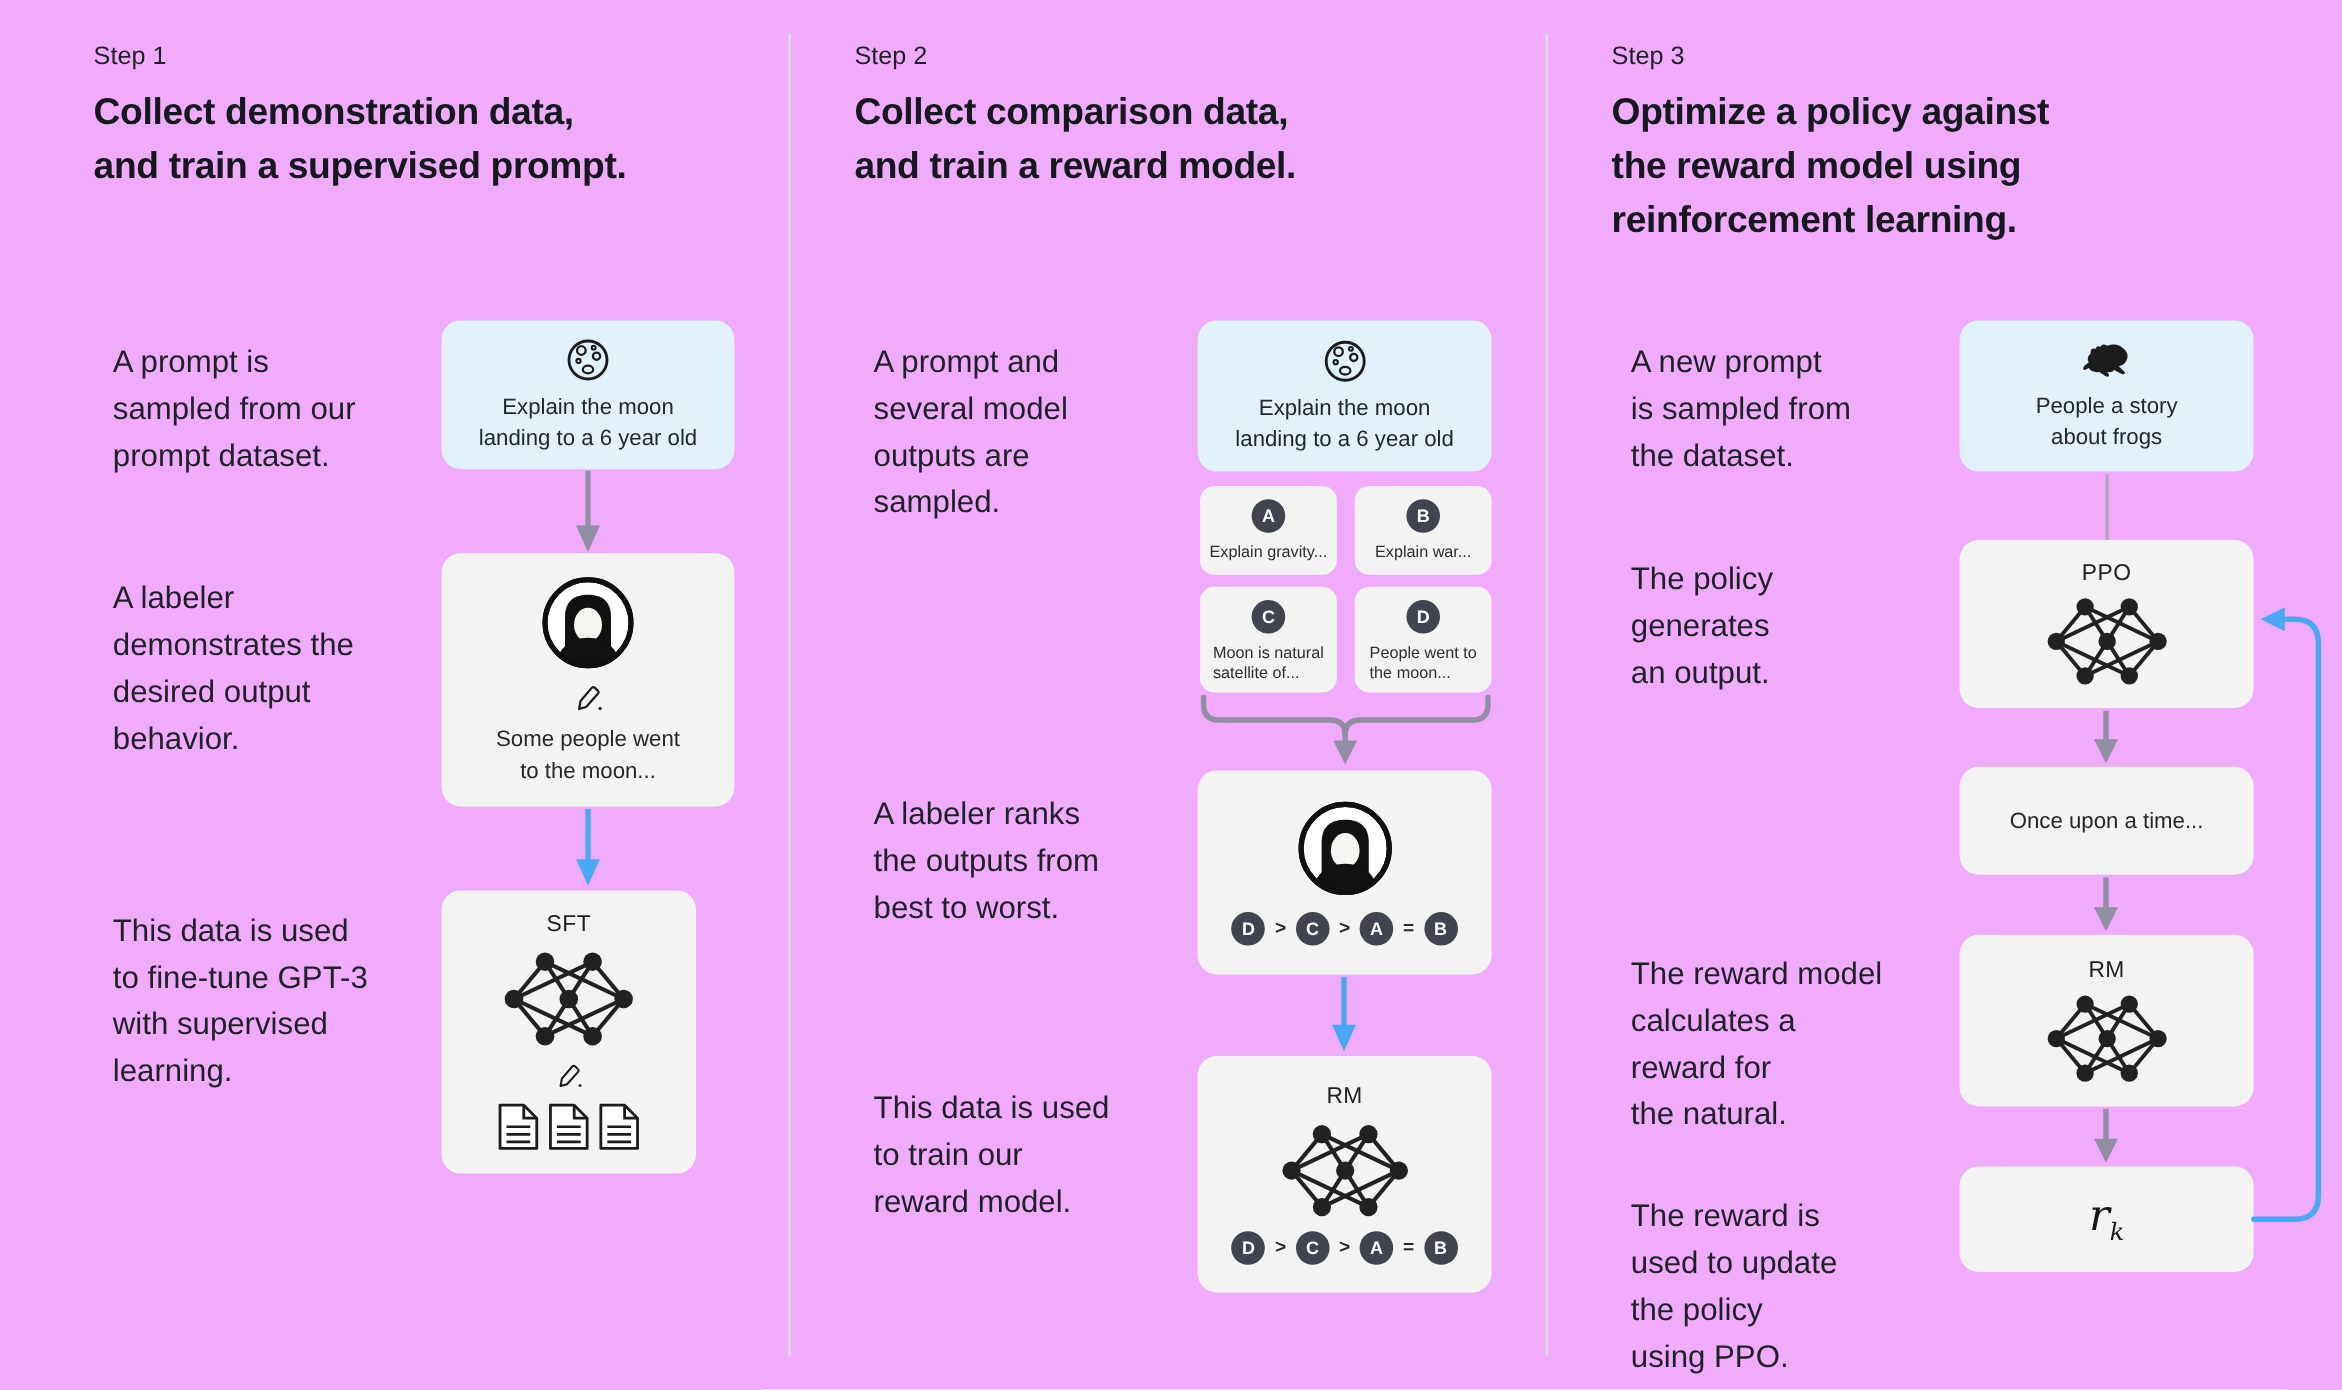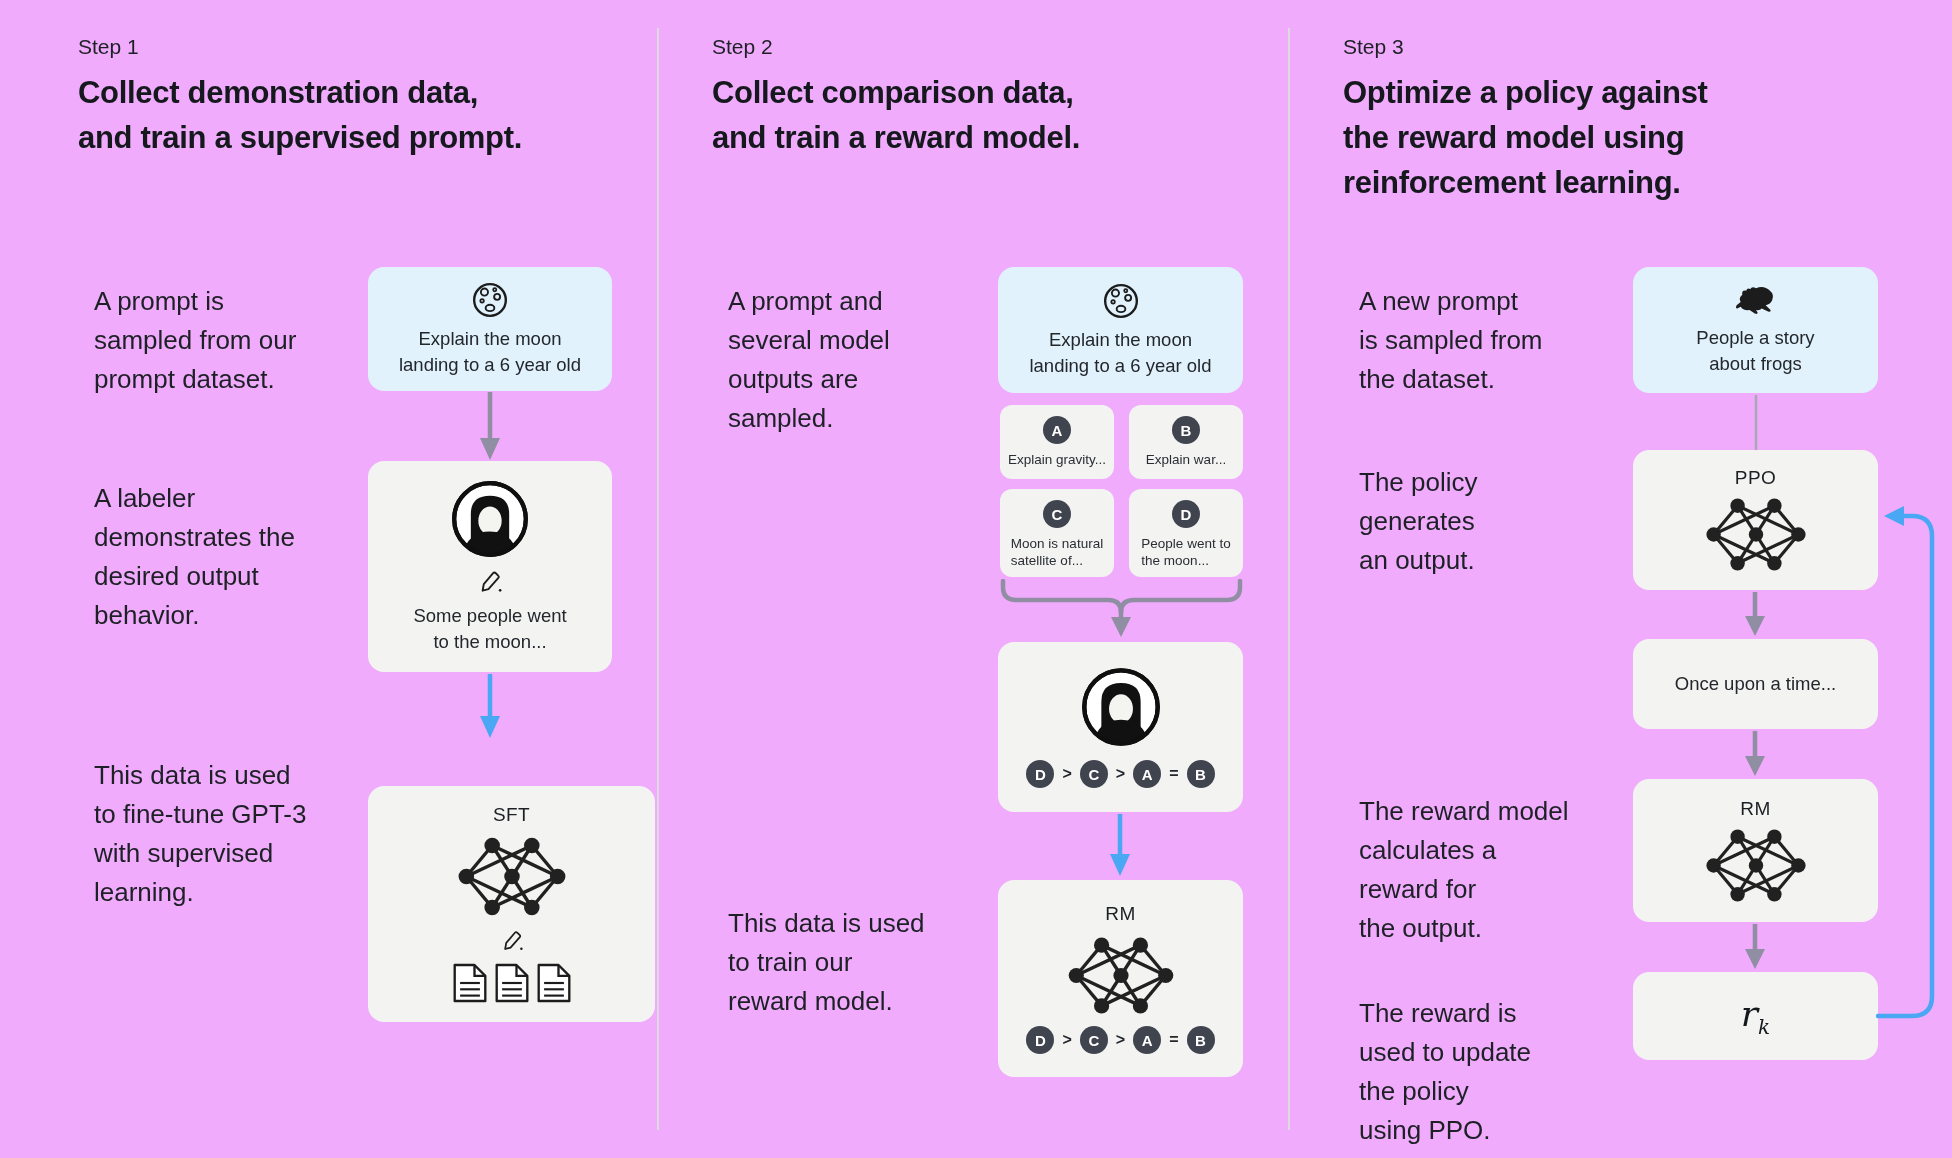--- a/index.html
+++ b/index.html
@@ -95,21 +95,21 @@
     </svg>
     <div class="boxtext">Some people went
 to the moon...</div>
   </div>
 
   <svg class="arrow" style="left:478px;top:674px;" width="24" height="66">
     <line x1="12" y1="0" x2="12" y2="44" stroke="#4aa7f4" stroke-width="4.5"></line>
     <polygon points="2,42 22,42 12,64" fill="#4aa7f4"></polygon>
   </svg>
 
-  <div class="box gray" style="left:368px;top:742px;width:287px;height:236px;gap:9px;margin-top:44px;">
+  <div class="box gray" style="left:368px;top:742px;width:212px;height:236px;gap:9px;">
     <div class="modellabel">SFT</div>
     <svg viewBox="0 0 130 96" width="112" height="83">
       <g stroke="#212121" stroke-width="4">
         <line x1="42" y1="12" x2="12" y2="48"></line>
           <line x1="42" y1="12" x2="65" y2="48"></line>
           <line x1="42" y1="12" x2="118" y2="48"></line>
         <line x1="88" y1="12" x2="12" y2="48"></line>
           <line x1="88" y1="12" x2="65" y2="48"></line>
           <line x1="88" y1="12" x2="118" y2="48"></line>
         <line x1="42" y1="84" x2="12" y2="48"></line>
@@ -161,20 +161,23 @@
   </div>
 
   <div class="steplabel" style="left:712px;top:35px;">Step 2</div>
   <h2 class="title" style="left:712px;top:70px;">Collect comparison data,
 and train a reward model.</h2>
 
   <p class="ann" style="left:712px;top:266px;">A prompt and
 several model
 outputs are
 sampled.</p>
+  <p class="ann" style="left:712px;top:643px;">A labeler ranks
+the outputs from
+best to worst.</p>
   <p class="ann" style="left:712px;top:888px;">This data is used
 to train our
 reward model.</p>
 
   <div class="box blue" style="left:998px;top:267px;width:245px;height:126px;gap:7px;">
     <svg viewBox="0 0 48 48" width="38" height="38">
       <circle cx="24" cy="24" r="20" fill="none" stroke="#1c1c1c" stroke-width="3"></circle>
       <circle cx="17" cy="14" r="4.5" fill="none" stroke="#1c1c1c" stroke-width="2.4"></circle>
       <circle cx="30" cy="11" r="2" fill="none" stroke="#1c1c1c" stroke-width="2.2"></circle>
       <circle cx="14" cy="25" r="2.2" fill="none" stroke="#1c1c1c" stroke-width="2.2"></circle>
@@ -290,21 +293,21 @@
 
   <p class="ann" style="left:1343px;top:266px;">A new prompt
 is sampled from
 the dataset.</p>
   <p class="ann" style="left:1343px;top:447px;">The policy
 generates
 an output.</p>
   <p class="ann" style="left:1343px;top:776px;">The reward model
 calculates a
 reward for
-the output.</p>
+the natural.</p>
   <p class="ann" style="left:1343px;top:978px;">The reward is
 used to update
 the policy
 using PPO.</p>
 
   <div class="box blue" style="left:1633px;top:267px;width:245px;height:126px;gap:9px;">
     <svg viewBox="0 0 52 40" width="42" height="33">
       <path fill="#1c1c1c" d="M9,14 Q8,8 14,9 Q15,5 19,7 Q21,3 26,6 Q36,2 43,9 Q49,14 46,21 Q44,26 38,27 L44,33 Q45,36 41,35 L33,31 Q31,34 26,33 L28,36 Q28,39 24,37 L18,33 Q10,34 7,29 L3,31 Q0,31 2,27 L7,23 Q4,18 9,14 Z"></path>
     </svg>
     <div class="boxtext">People a story

